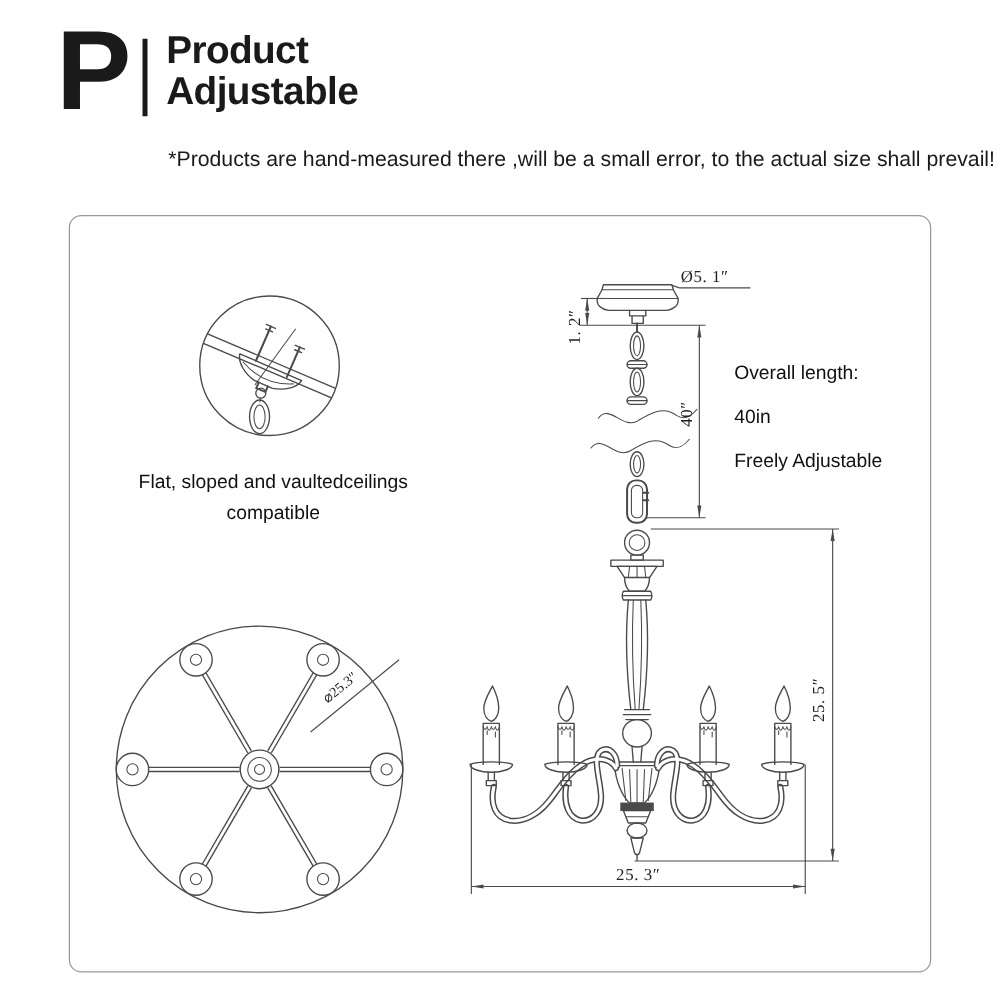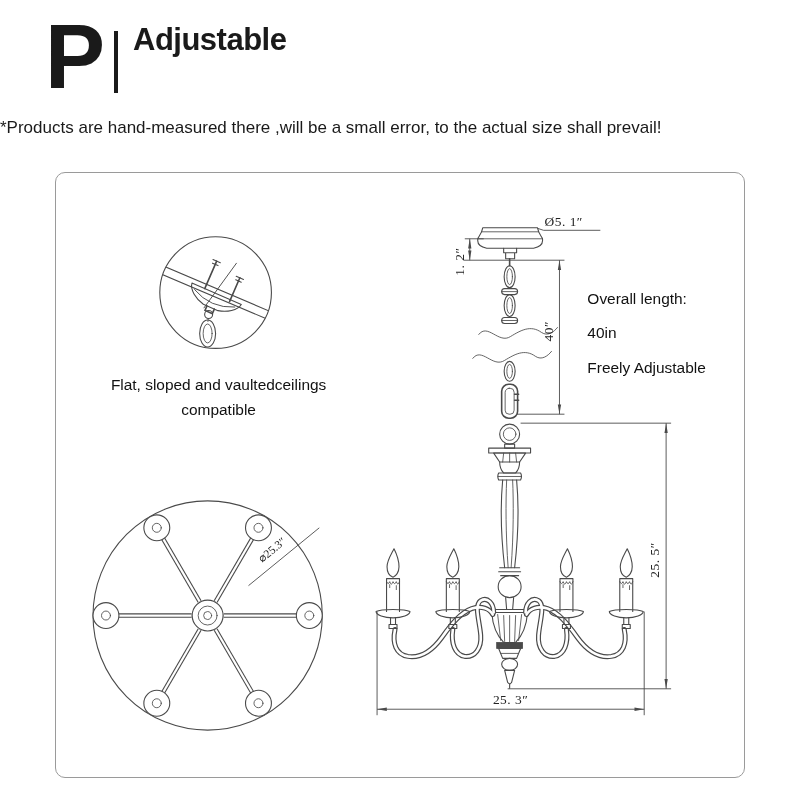--- a/index.html
+++ b/index.html
@@ -6,21 +6,21 @@
   .page{position:relative;width:800px;height:800px;background:#fff;overflow:hidden;
         font-family:"Liberation Sans",sans-serif;color:#1a1a1a;}
   
   .logo{position:absolute;left:45px;top:12px;font-size:90px;font-weight:700;line-height:1;
         letter-spacing:-4px;color:#1a1a1a;}
   .hdr-divider{position:absolute;left:114px;top:31px;width:4px;height:62px;background:#1a1a1a;}
   .title{position:absolute;left:133px;top:23px;font-size:31px;font-weight:700;line-height:33px;
          letter-spacing:-0.5px;color:#1a1a1a;}
   .title span{display:block;}
   
-  .disclaimer{position:absolute;left:0;top:118px;width:796px;text-align:left;margin:0;
+  .disclaimer{position:absolute;left:0;top:118px;width:796px;text-align:right;margin:0;
               font-size:17px;color:#1a1a1a;}
   
   .panel{position:absolute;left:55px;top:172px;width:690px;height:606px;box-sizing:border-box;
          border:1px solid #9a9a9a;border-radius:10px;}
   svg{display:block;}
   .ln{stroke:#4a4a4a;fill:none;stroke-width:1.1;stroke-linejoin:round;stroke-linecap:round;}
   .lnthin{stroke:#4a4a4a;fill:none;stroke-width:0.85;stroke-linecap:round;}
   .lnbold{stroke:#4a4a4a;fill:none;stroke-width:1.6;stroke-linecap:round;}
   .fillband{fill:#4a4a4a;stroke:#4a4a4a;stroke-width:0.8;}
   .wfill{fill:#fff;stroke:#4a4a4a;stroke-width:1.1;}
@@ -34,20 +34,21 @@
   .notetxt{font-family:"Liberation Sans",sans-serif;font-size:15.5px;fill:#111;}
 </style>
 </head>
 <body>
 
 <div class="page">
 
   <div class="logo">P</div>
   <div class="hdr-divider"></div>
   <h1 class="title" style="margin:0;font-weight:700;">
+    <span>Product</span>
     <span>Adjustable</span>
   </h1>
 
   <p class="disclaimer">*Products are hand-measured there ,will be a small error, to the actual size shall prevail!</p>
 
   <div class="panel">
     <svg width="688" height="604" viewBox="0 0 690 606">
       <defs>
         <marker id="arw" viewBox="0 0 12 12" refX="11" refY="6" markerWidth="13" markerHeight="13" orient="auto-start-reverse">
           <path d="M1,4.3 L11,6 L1,7.7 Z" fill="#4a4a4a"></path>

